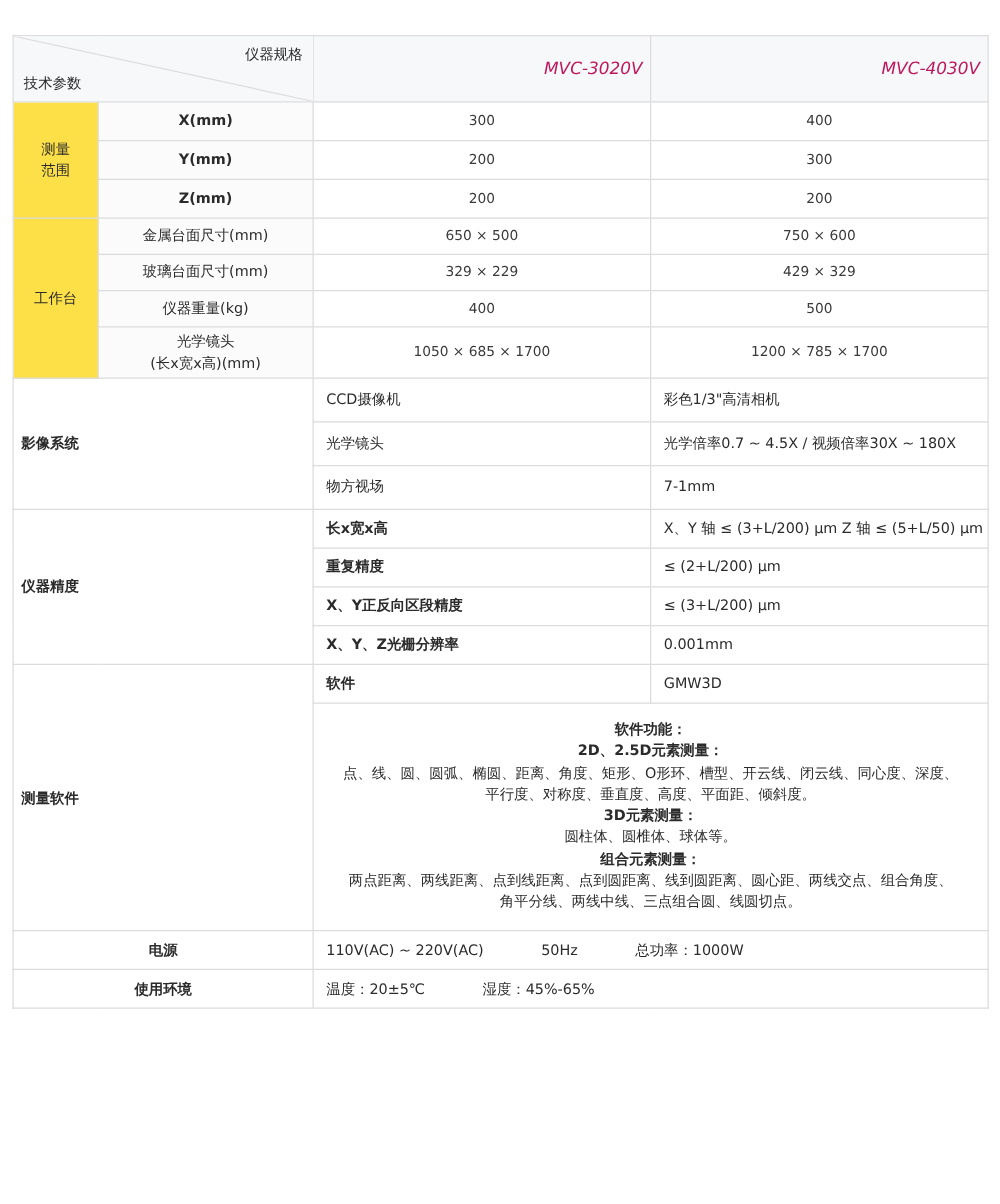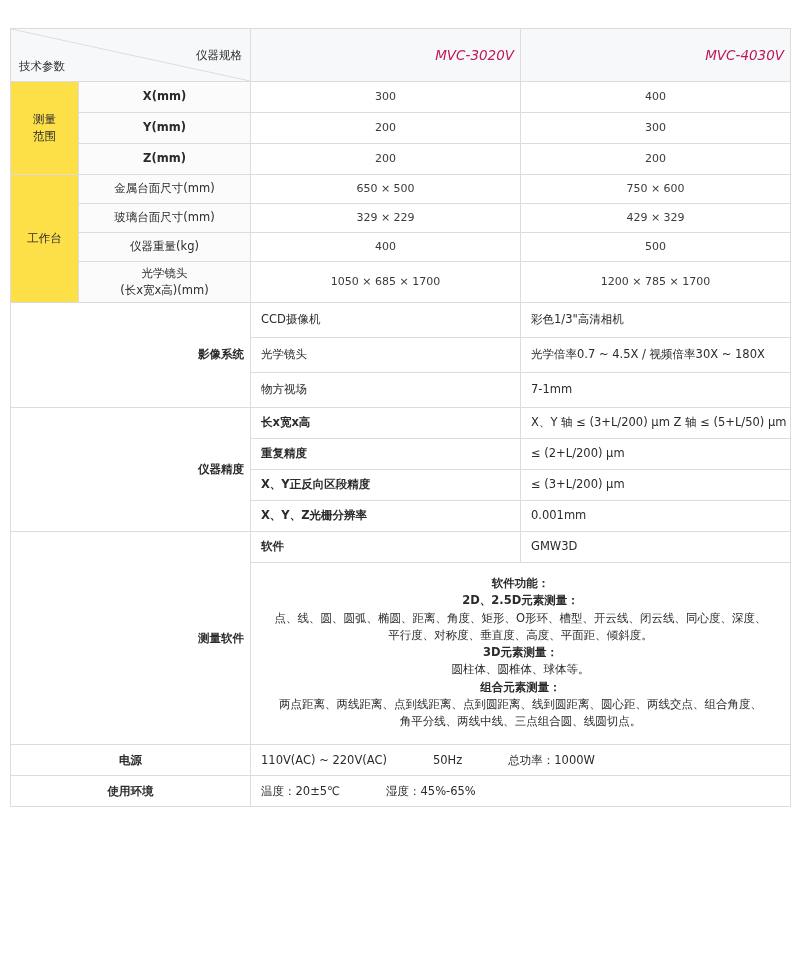--- a/index.html
+++ b/index.html
@@ -58,21 +58,21 @@
   .hdr-diag .lbl-bl {
     position: absolute;
     left: 8px;
     bottom: 6px;
     font-size: 11.5px;
     color: #2b2b2b;
   }
   .hdr-diag .lbl-tr {
     position: absolute;
     right: 8px;
-    top: 18px;
+    top: 6px;
     font-size: 11.5px;
     color: #2b2b2b;
   }
   .model-hdr {
     text-align: right;
     font-size: 13.5px;
     color: #be185d;
     font-style: italic;
   }
   .rowlabel {
@@ -86,21 +86,21 @@
   .val {
     text-align: center;
     font-size: 11px;
     color: #3a3a3a;
   }
   .left {
     text-align: left;
     padding-left: 10px !important;
   }
   .grp {
-    text-align: right;
+    text-align: left;
     font-weight: bold;
     background: #ffffff;
   }
   .rowlabel-b {
     text-align: center;
     font-weight: bold;
   }
   .h28 { height: 28px; }
   .h30 { height: 30px; font-weight: bold; }
   .h34 { height: 34px; }

